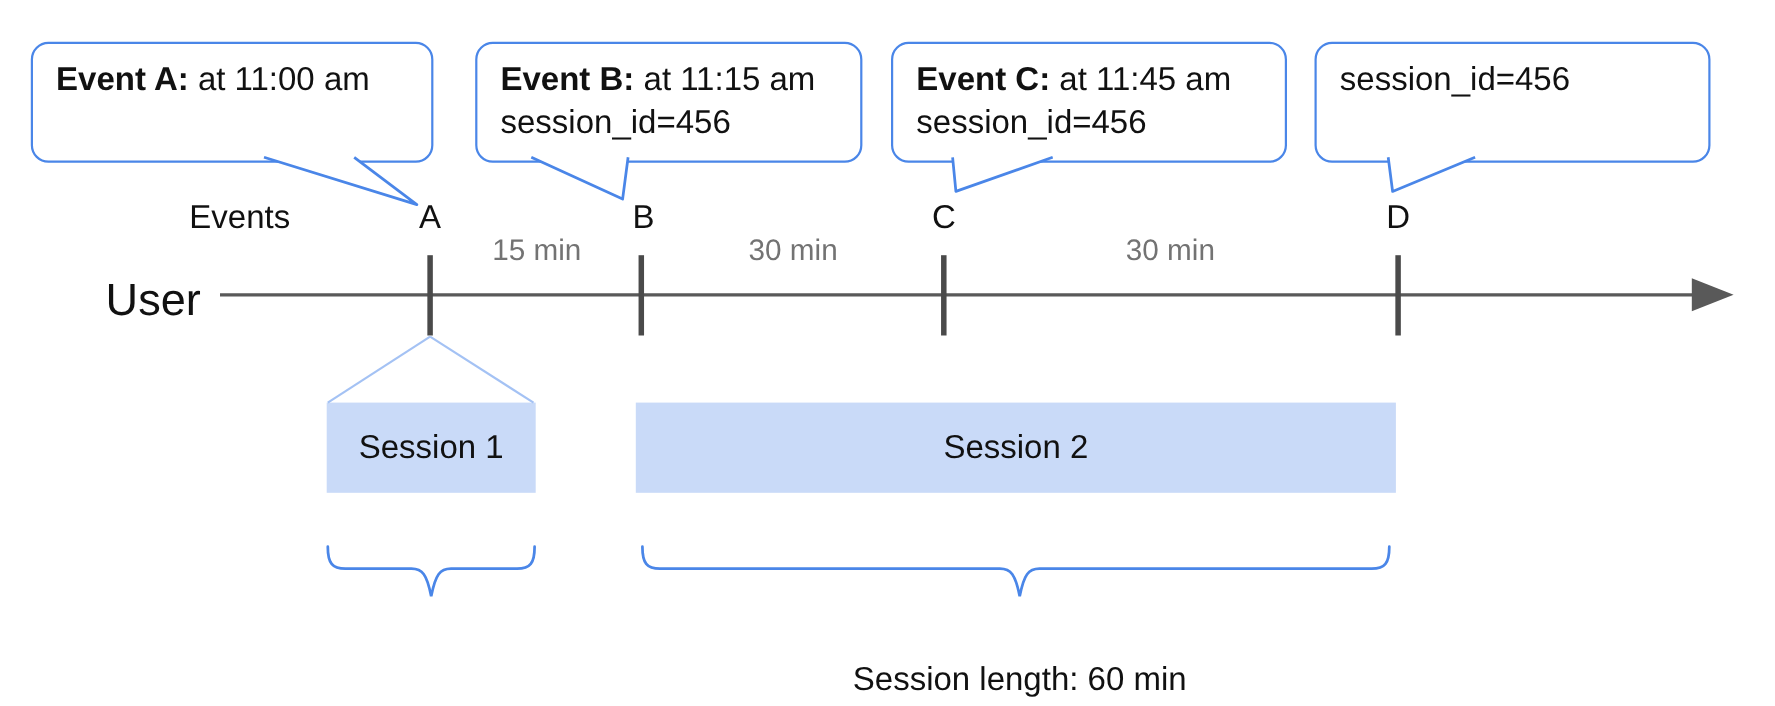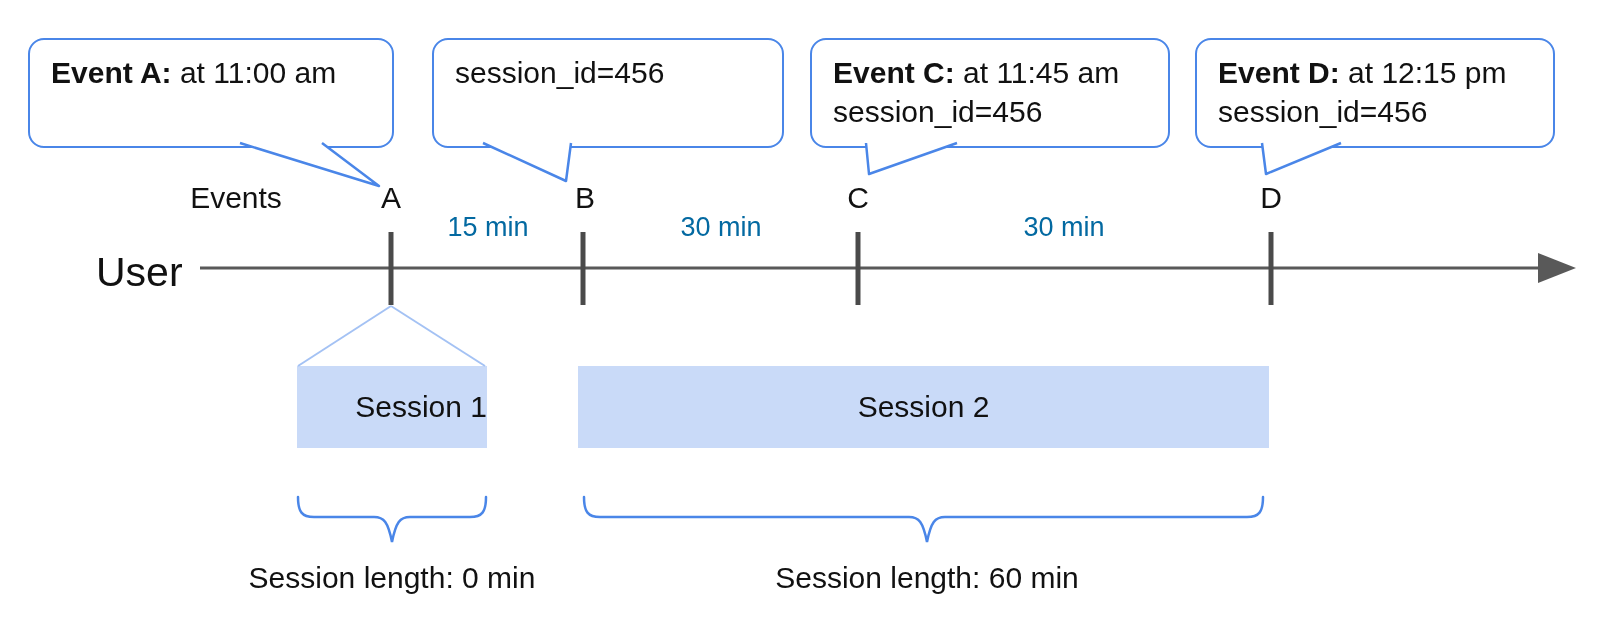--- a/index.html
+++ b/index.html
@@ -8,73 +8,72 @@
     font-family:"Liberation Sans","DejaVu Sans",sans-serif;color:#111111;
   }
   .callout{
     position:absolute;top:38px;height:110px;box-sizing:border-box;
     background:#ffffff;border:2.5px solid #4a86e8;border-radius:16px;
     padding:13px 20px 0 21px;font-size:30px;line-height:39px;white-space:nowrap;
   }
   .callout b{font-weight:bold;}
   .lbl{position:absolute;font-size:30px;white-space:nowrap;}
   .center{transform:translateX(-50%);}
-  .interval{position:absolute;font-size:27px;color:#0369a1;transform:translateX(-50%);white-space:nowrap;}
+  .interval{position:absolute;font-size:27px;color:#737373;transform:translateX(-50%);white-space:nowrap;}
   .user-label{position:absolute;left:96px;top:249px;font-size:41px;}
   .session-box{
     position:absolute;top:366px;height:82px;background:#c9daf8;
     display:flex;align-items:center;justify-content:center;font-size:30px;
   }
   .length-label{position:absolute;top:561px;font-size:30px;transform:translateX(-50%);white-space:nowrap;}
   svg.overlay{position:absolute;left:0;top:0;pointer-events:none;}
 </style>
 </head>
 <body>
 
 <div class="canvas">
 
   <div class="callout" style="left:28px;width:366px;">
     <div><b>Event A:</b><span> at 11:00 am</span></div>
   </div>
 
   <div class="callout" style="left:432px;width:352px;">
+    <div><b>Event B:</b><span> at 11:15 am</span></div>
     <div>session_id=456</div>
   </div>
 
   <div class="callout" style="left:810px;width:360px;">
     <div><b>Event C:</b><span> at 11:45 am</span></div>
     <div>session_id=456</div>
   </div>
 
   <div class="callout" style="left:1195px;width:360px;">
-    <div><b>Event D:</b><span> at 12:15 pm</span></div>
     <div>session_id=456</div>
   </div>
 
-  <div class="lbl center" style="left:236px;top:181px;">Events</div>
+  <div class="lbl center" style="left:218px;top:181px;">Events</div>
   <div class="lbl center" style="left:391px;top:181px;">A</div>
   <div class="lbl center" style="left:585px;top:181px;">B</div>
   <div class="lbl center" style="left:858px;top:181px;">C</div>
   <div class="lbl center" style="left:1271px;top:181px;">D</div>
 
   <div class="interval" style="left:488px;top:212px;">15 min</div>
   <div class="interval" style="left:721px;top:212px;">30 min</div>
   <div class="interval" style="left:1064px;top:212px;">30 min</div>
 
   <div class="user-label">User</div>
 
-  <div class="session-box" style="left:297px;width:190px;justify-content:flex-end;">
+  <div class="session-box" style="left:297px;width:190px;">
     <span>Session 1</span>
   </div>
   <div class="session-box" style="left:578px;width:691px;text-align:right;">
     <span>Session 2</span>
   </div>
 
-  <div class="length-label" style="left:392px;">Session length: 0 min</div>
-  <div class="length-label" style="left:927px;">Session length: 60 min</div>
+  <div class="length-label" style="left:927px;margin-top:40px;">Session length: 60 min</div>
 
   <svg class="overlay" width="1614" height="642" viewBox="0 0 1614 642">
 
     <line x1="200" y1="268" x2="1544" y2="268" stroke="#595959" stroke-width="3"></line>
     <polygon points="1538,253 1576,268 1538,283" fill="#595959"></polygon>
 
     <line x1="391" y1="232" x2="391" y2="305" stroke="#4a4a4a" stroke-width="5"></line>
     <line x1="583" y1="232" x2="583" y2="305" stroke="#4a4a4a" stroke-width="5"></line>
     <line x1="858" y1="232" x2="858" y2="305" stroke="#4a4a4a" stroke-width="5"></line>
     <line x1="1271" y1="232" x2="1271" y2="305" stroke="#4a4a4a" stroke-width="5"></line>

